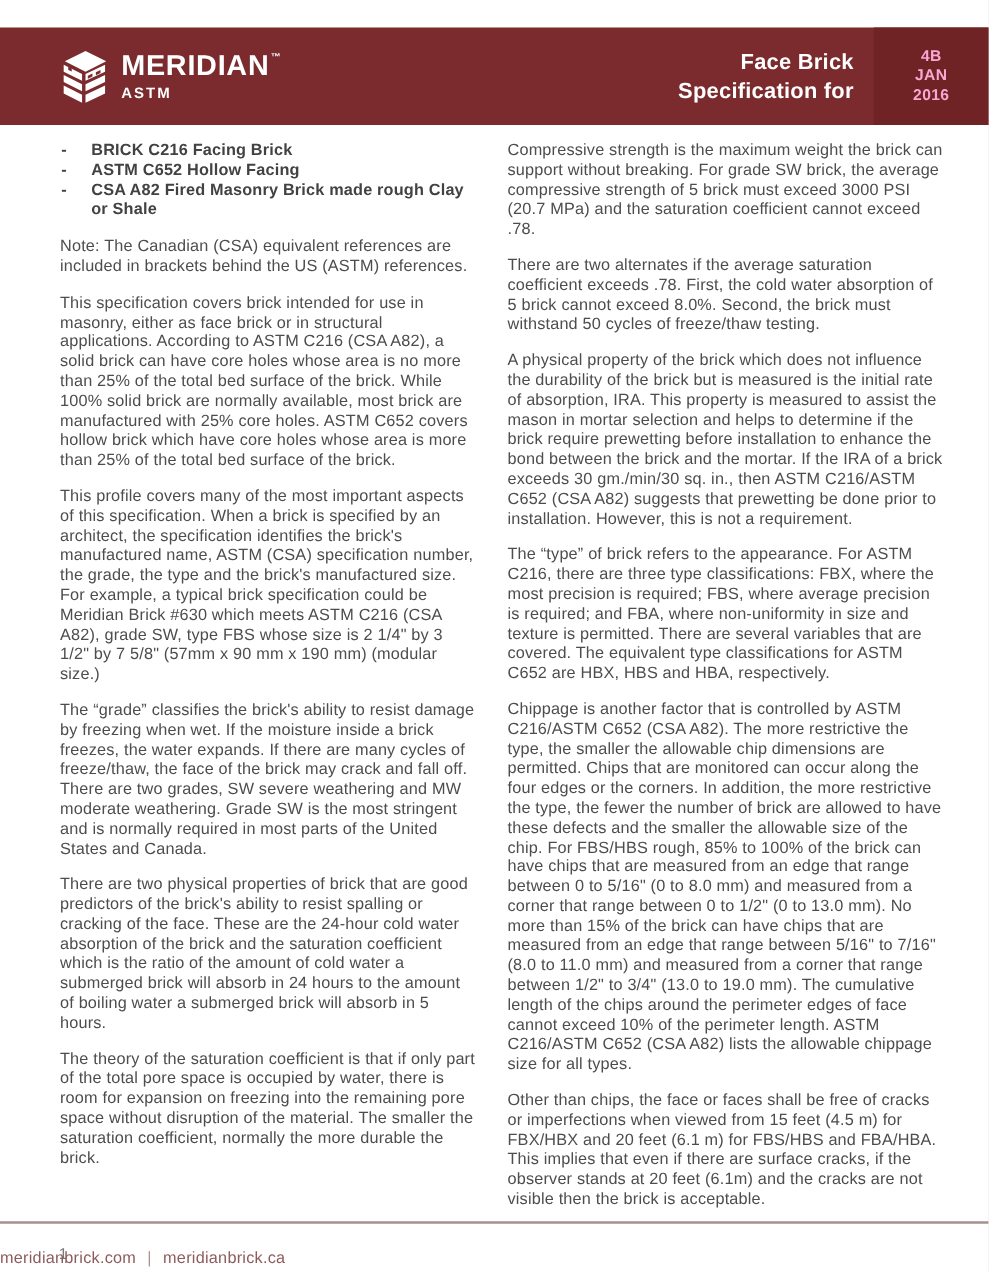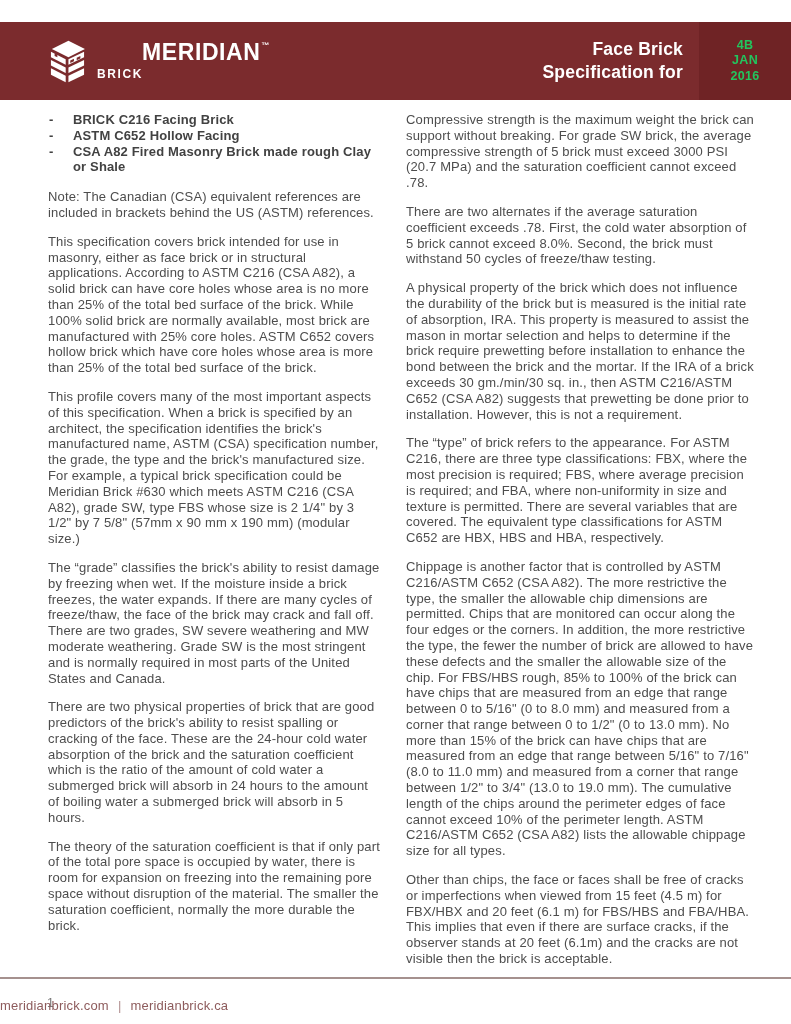--- a/index.html
+++ b/index.html
@@ -10,29 +10,29 @@
   }
 
   
   .header-band {
     position:absolute; top:22px; left:0; width:791px; height:78px;
     background:#7b2b2d; display:flex; align-items:center;
   }
   .logo { display:flex; align-items:center; gap:9px; margin-left:47px; }
   .logo-icon svg { display:block; width:41px; height:46px; }
   .logo-text { color:#ffffff; }
-  .brand-line { display:flex; align-items:flex-start; font-size:23px; font-weight:bold; letter-spacing:0.6px; line-height:1;margin-left:45px; }
+  .brand-line { display:flex; align-items:flex-start; font-size:23px; font-weight:bold; letter-spacing:0.6px; line-height:1; }
   .brand-tm { font-size:8px; font-weight:bold; margin-top:1px; margin-left:1px; }
   .brand-sub { font-size:12px; font-weight:bold; letter-spacing:1.6px; margin-top:3px; }
   .header-title {
     margin-left:auto; text-align:right; color:#ffffff; font-weight:bold;
     font-size:17.5px; line-height:1.32; padding-right:16px; letter-spacing:0.2px;
   }
   .edition-box {
-    width:92px; height:78px; background:#6f2325; color:#22c55e;
+    width:92px; height:78px; background:#6f2325; color:#f9a8d4;
     display:flex; flex-direction:column; justify-content:center; align-items:center;
     font-weight:bold; font-size:12.5px; line-height:1.25; letter-spacing:0.3px;
   }
 
   
   .body-columns {
     position:absolute; top:112px; left:48px; width:708px;
     display:flex; gap:26px;
     color:#4d4d4d; font-size:13px; line-height:15.8px; letter-spacing:0.15px;
   }
@@ -80,21 +80,21 @@
           <rect x="8" y="16.5" width="3" height="3" fill="#7b2b2d" transform="skewY(26)" transform-origin="8 16.5"></rect>
           <rect x="25" y="24.5" width="4" height="2.6" fill="#7b2b2d" transform="skewY(-25)" transform-origin="25 24.5"></rect>
           <rect x="32" y="21.5" width="4" height="2.6" fill="#7b2b2d" transform="skewY(-25)" transform-origin="32 21.5"></rect>
         </svg>
       </span>
       <span class="logo-text">
         <span class="brand-line">
           <span>MERIDIAN</span>
             <span class="brand-tm">™</span>
         </span>
-        <div class="brand-sub">BRICK</div>
+        <div class="brand-sub">ASTM</div>
       </span>
     </div>
     <div class="header-title">
       <div>Face Brick</div>
       <div>Specification for</div>
     </div>
     <div class="edition-box">
       <div>4B</div>
       <div>JAN</div>
       <div>2016</div>

